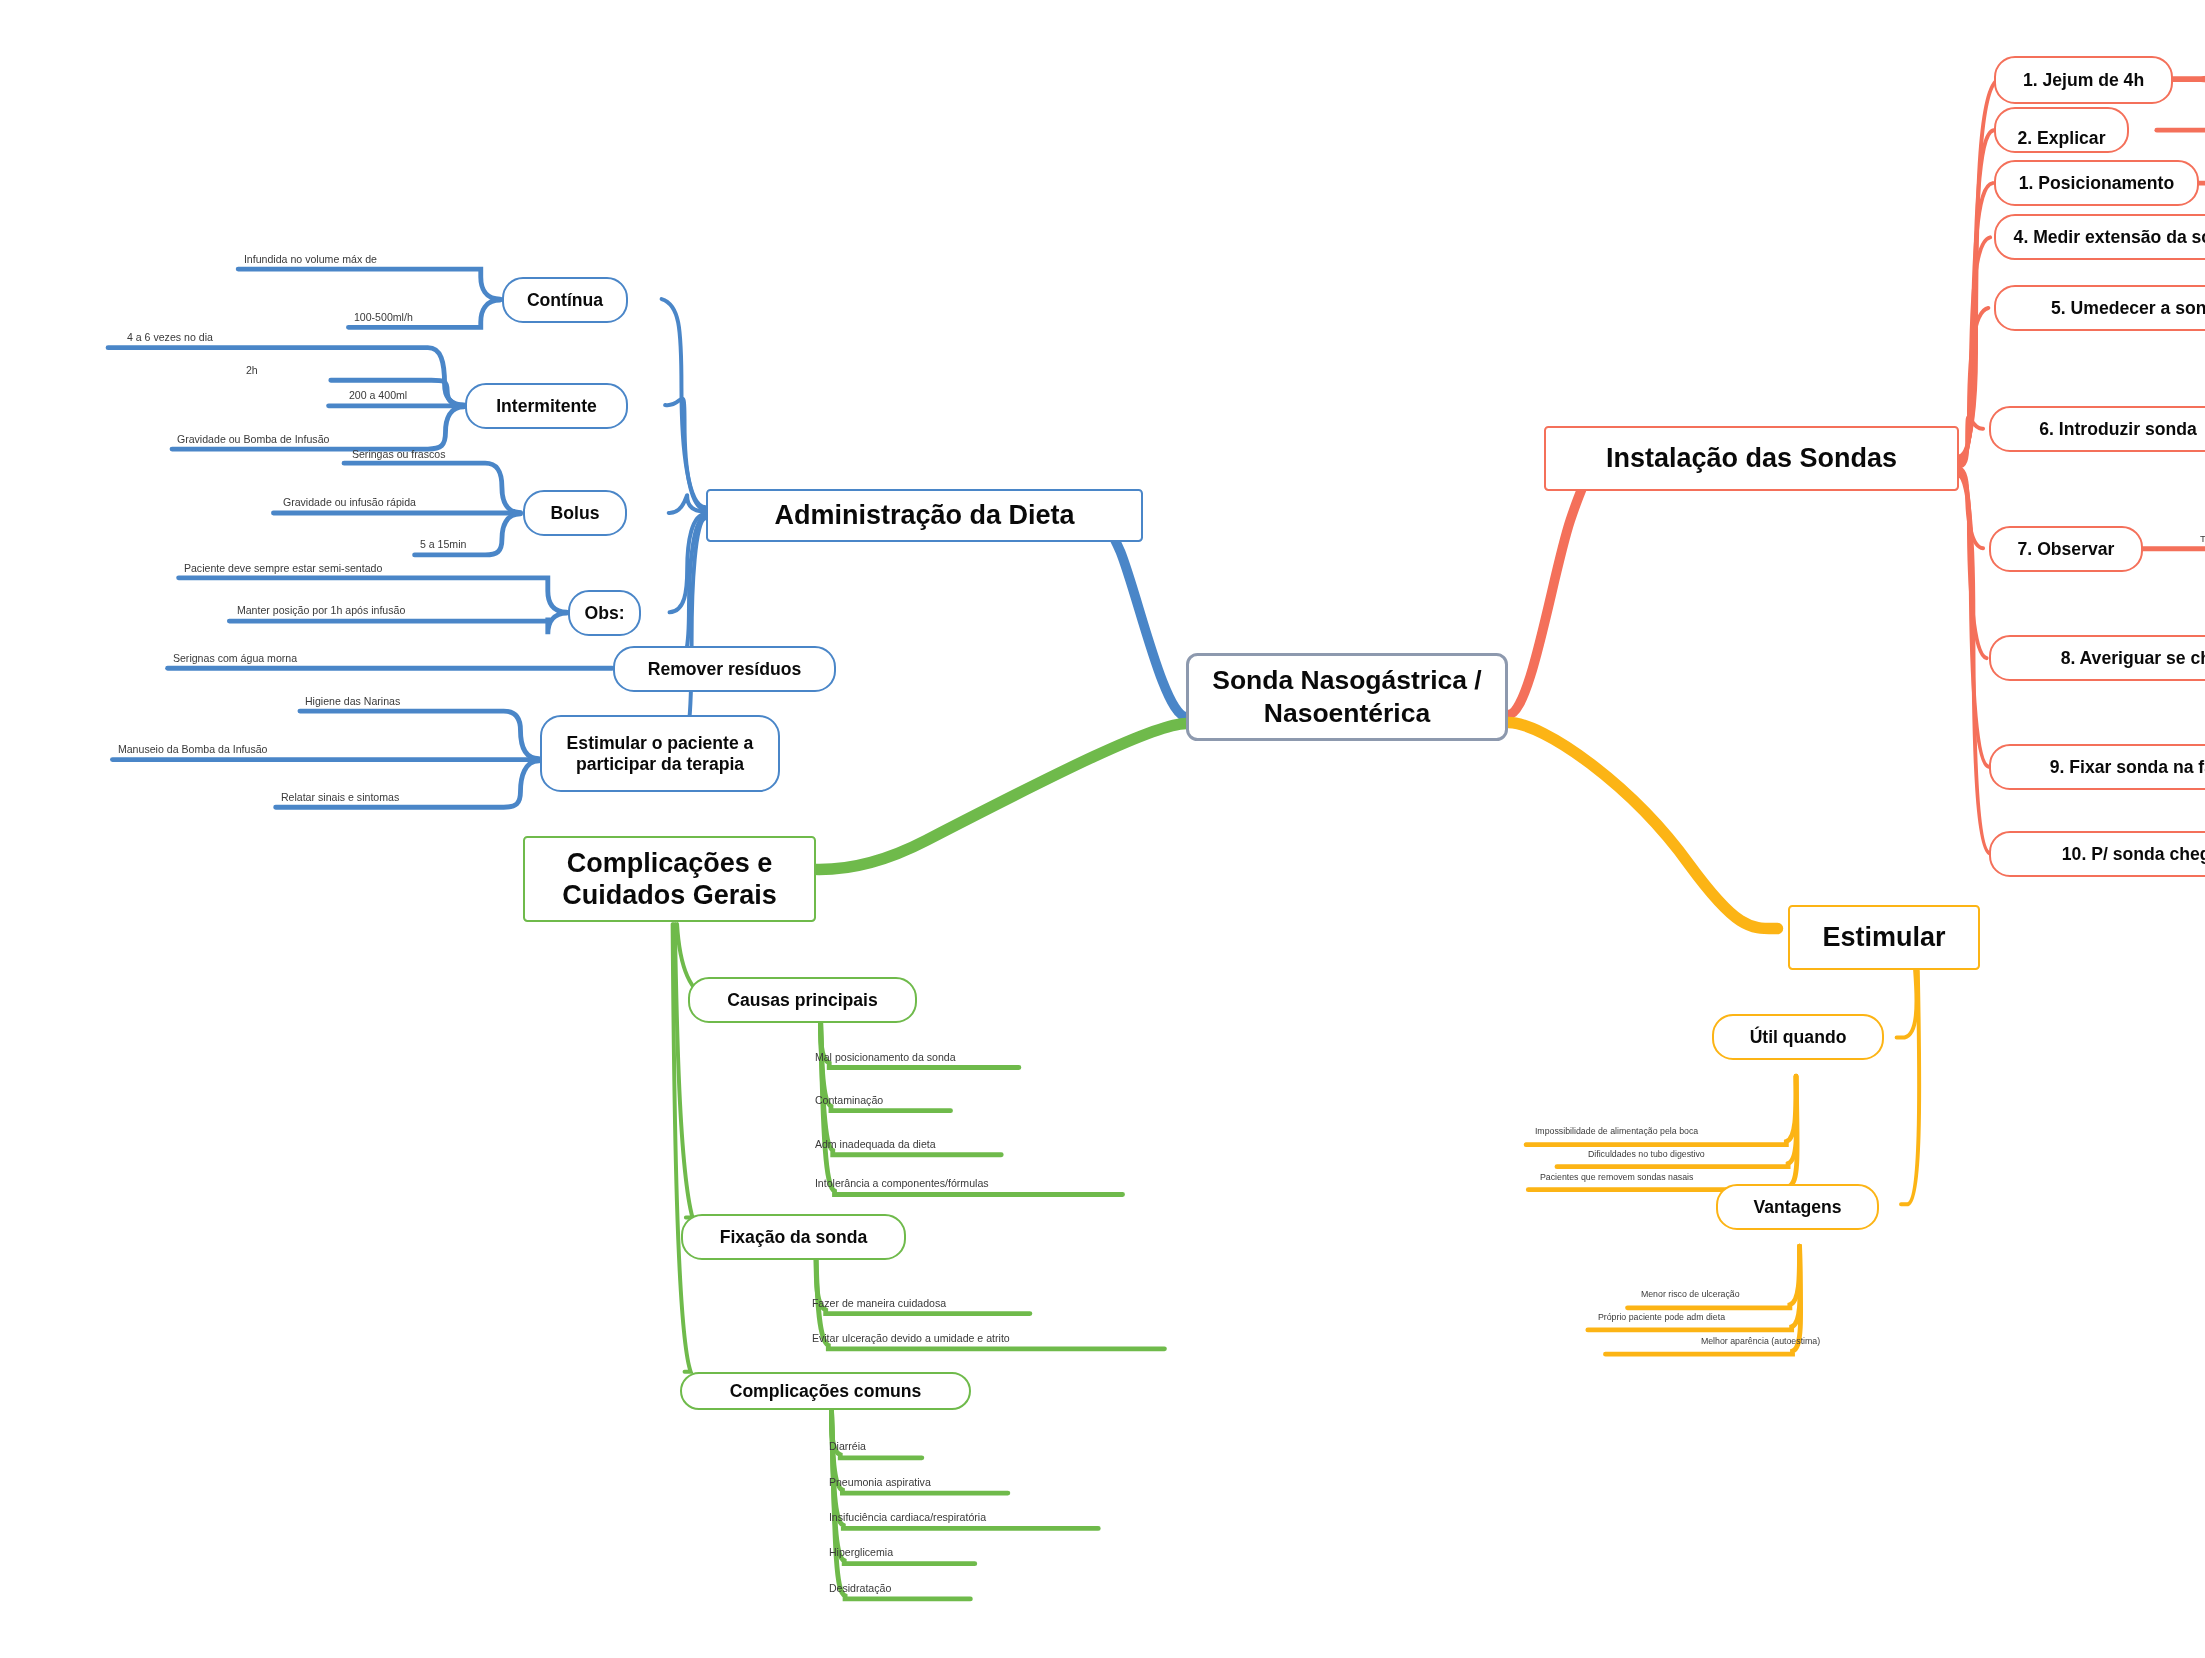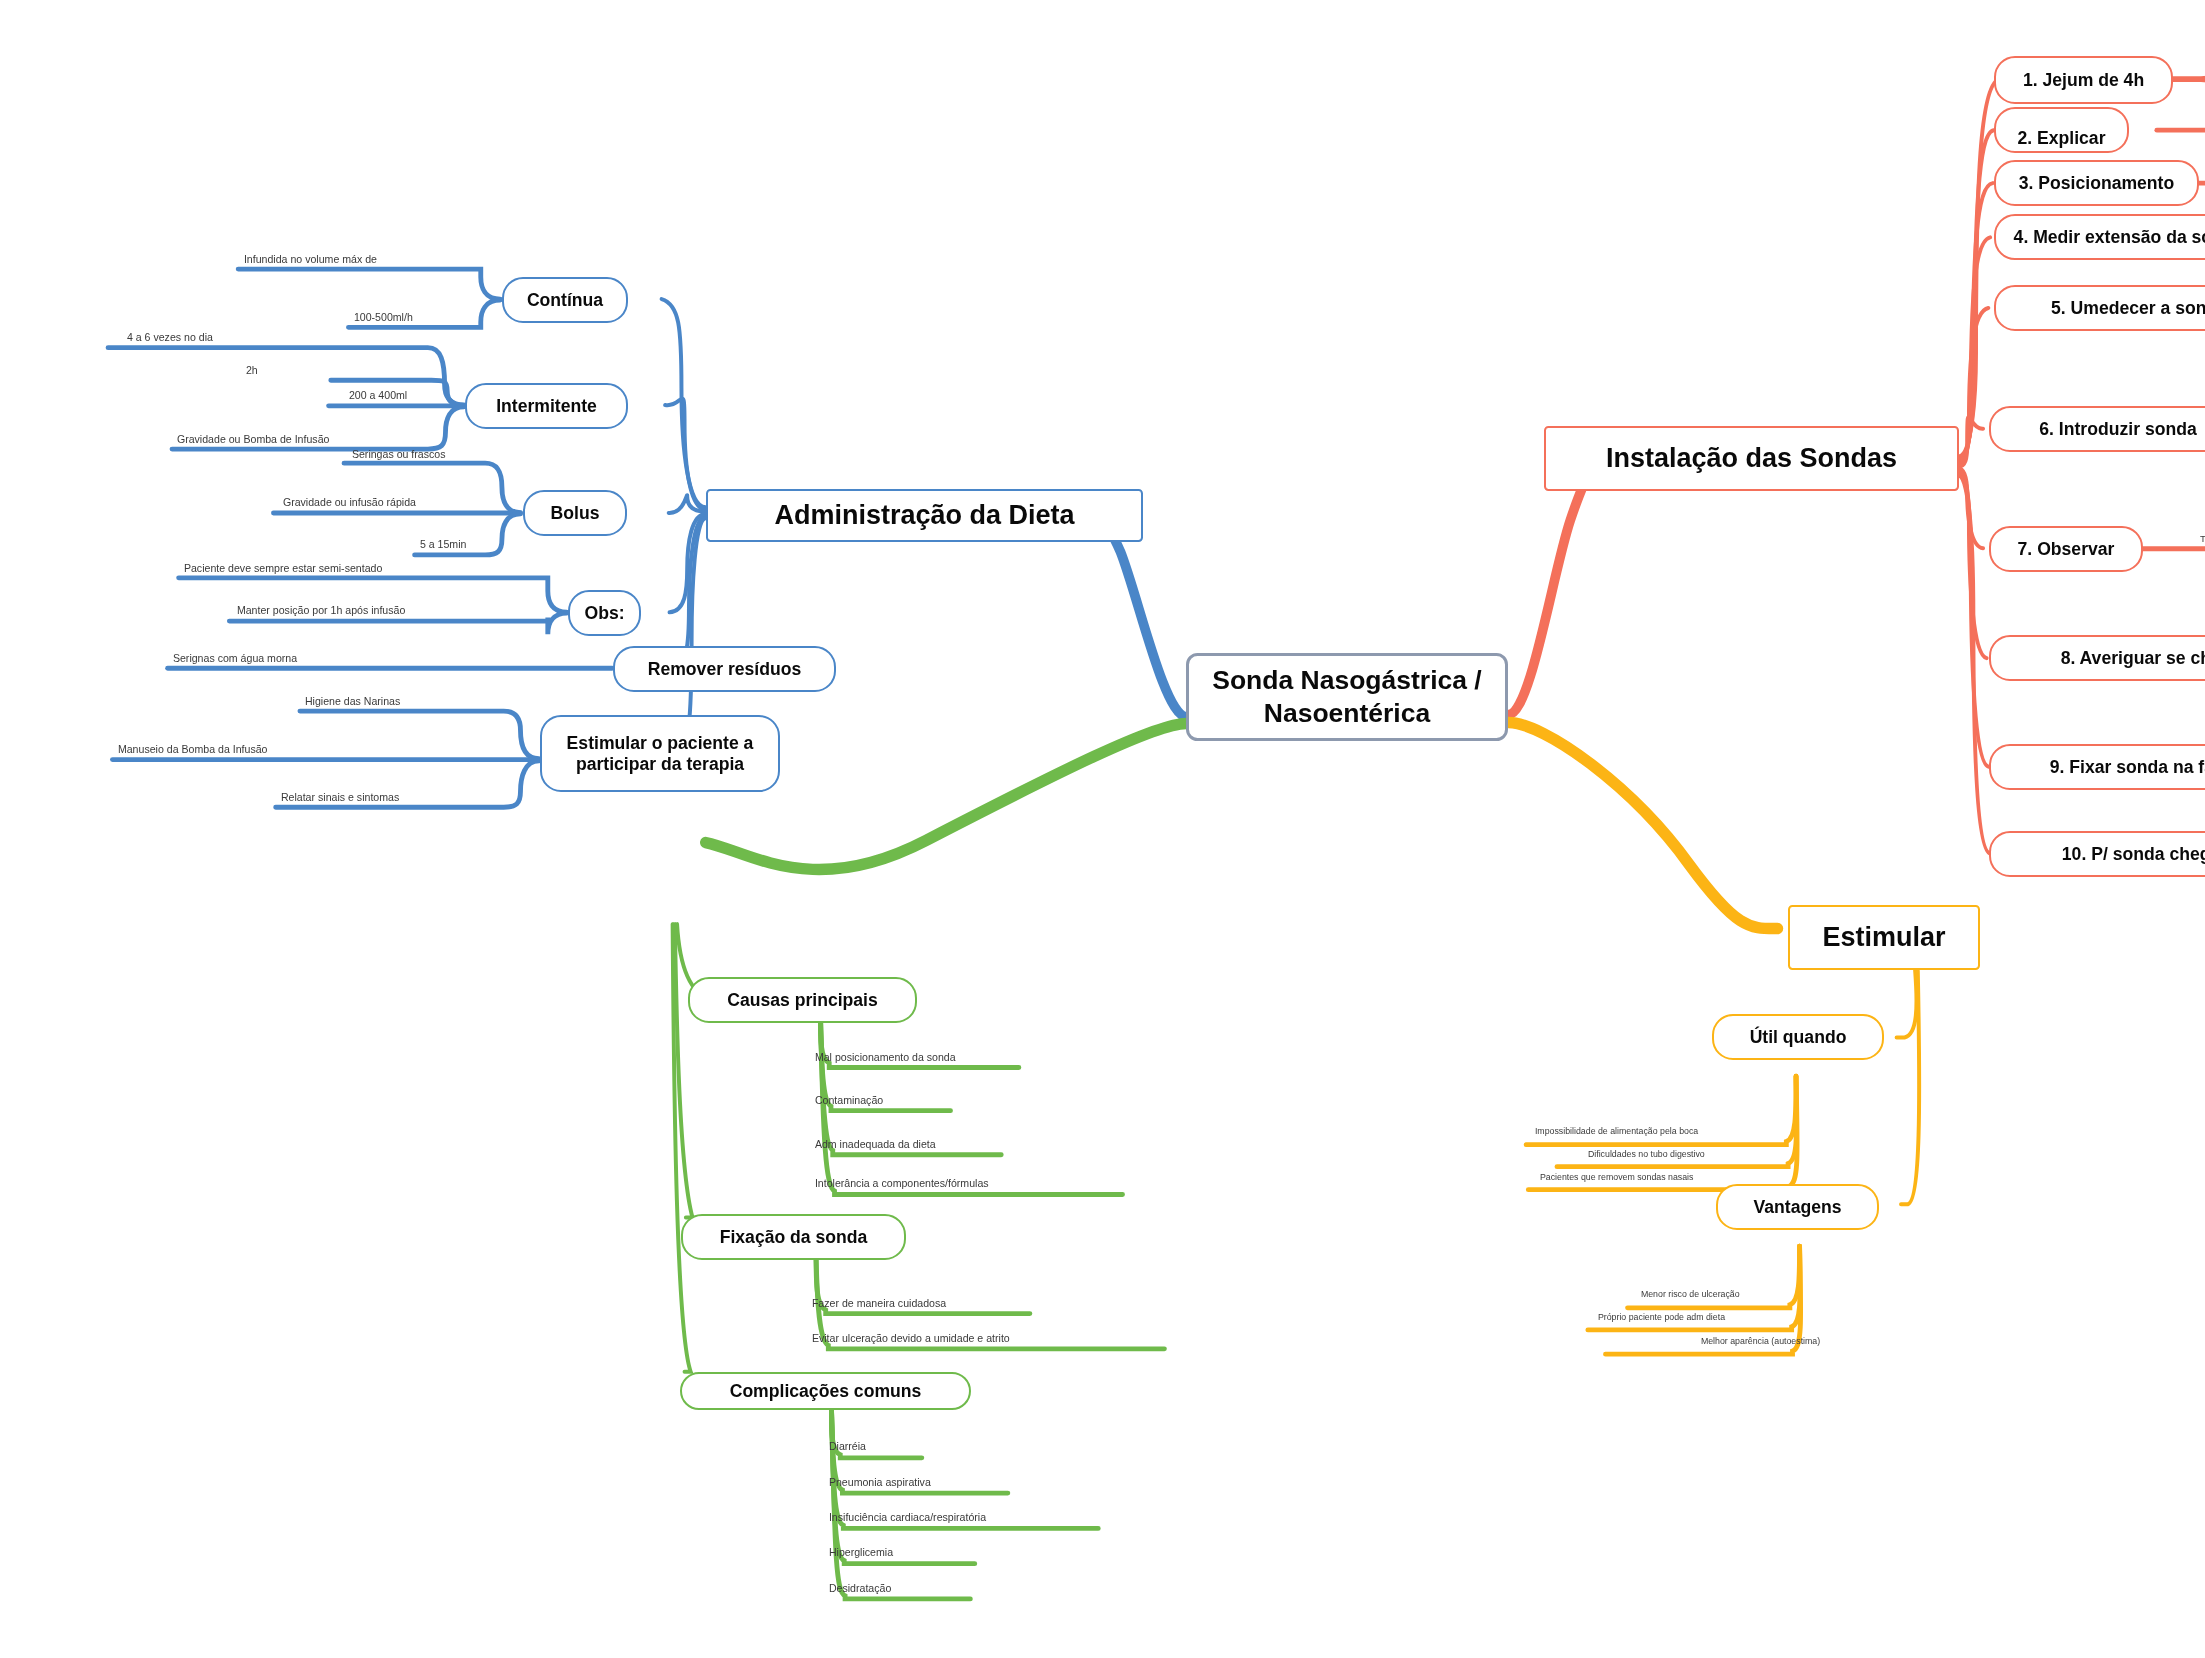--- a/index.html
+++ b/index.html
@@ -214,33 +214,36 @@
   </div>
 
   <div class="node root" style="left:1186px; top:653px; width:322px; height:88px;">
     <span>Sonda Nasogástrica / Nasoentérica</span>
   </div>
 
   <div class="node main blue" style="left:706px; top:489px; width:437px; height:53px;">
     <span>Administração da Dieta</span>
   </div>
 
+  <div class="node main green" style="left:523px; top:836px; width:293px; height:86px;">
+    <span>Complicações e Cuidados Gerais</span>
+  </div>
 
   <div class="node main orange" style="left:1788px; top:905px; width:192px; height:65px;">
     <span>Estimular</span>
   </div>
 
   <div class="node pill red" style="left:1994px; top:56px; width:179px; height:48px;">
     <span>1. Jejum de 4h</span>
   </div>
   <div class="node pill red" style="left:1994px; top:107px; width:135px; height:46px;align-items:flex-end;">
     <span>2. Explicar</span>
   </div>
   <div class="node pill red" style="left:1994px; top:160px; width:205px; height:46px;">
-    <span>3. Posicionamento</span>
+    <span>1. Posicionamento</span>
   </div>
   <div class="node pill red" style="left:1994px; top:214px; width:269px; height:46px;">
     <span>4. Medir extensão da sonda</span>
   </div>
   <div class="node pill red" style="left:1994px; top:285px; width:377px; height:46px;">
     <span>5. Umedecer a sonda com água</span>
   </div>
   <div class="node pill red" style="left:1989px; top:406px; width:258px; height:46px;">
     <span>6. Introduzir sonda</span>
   </div>

